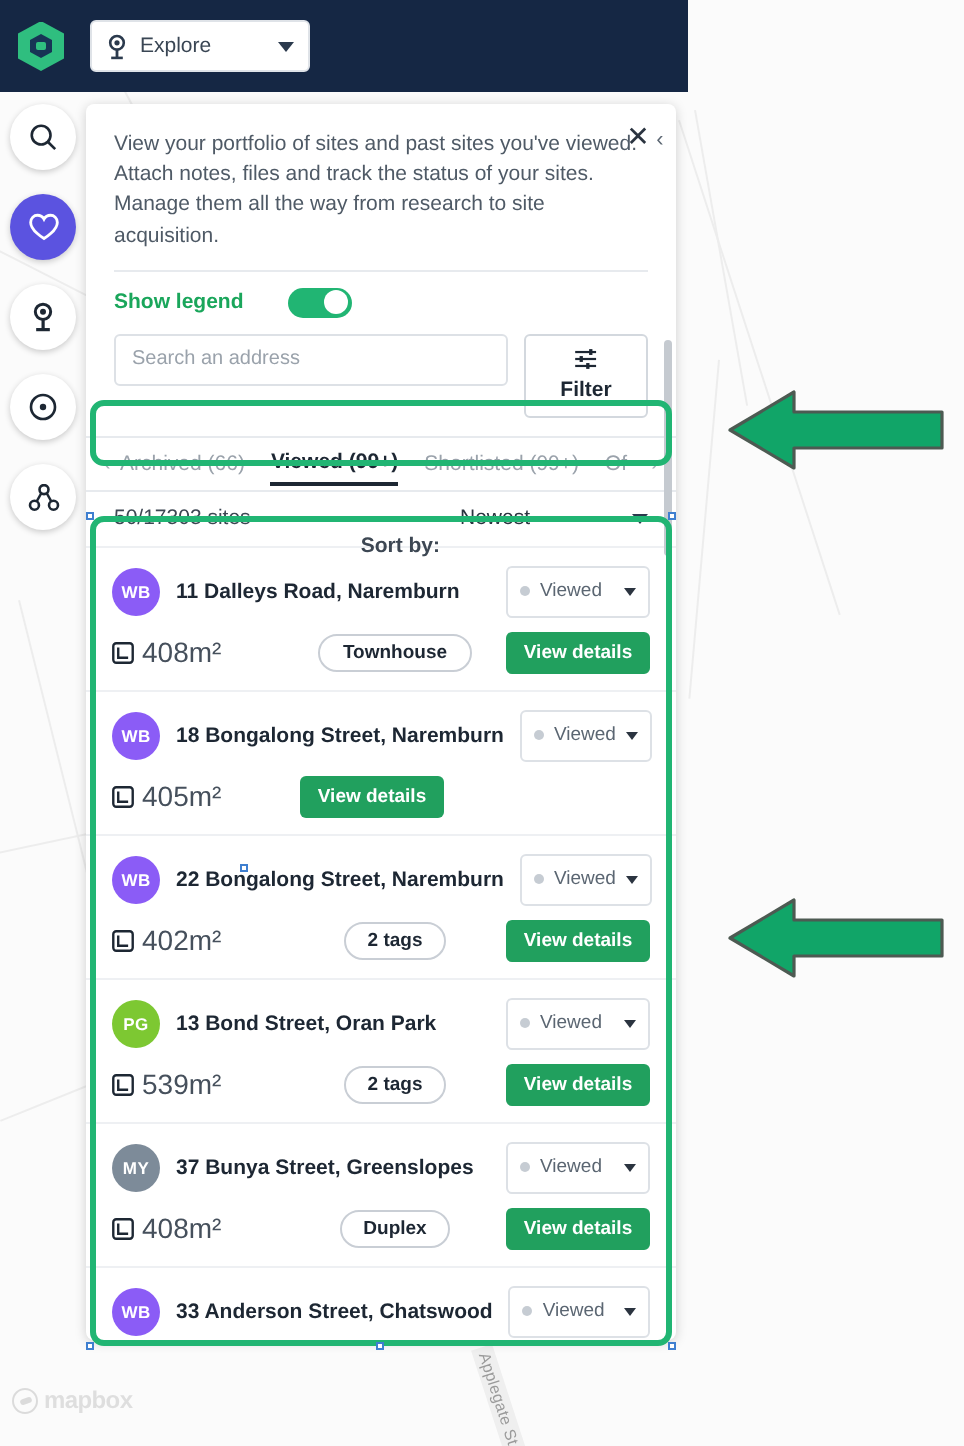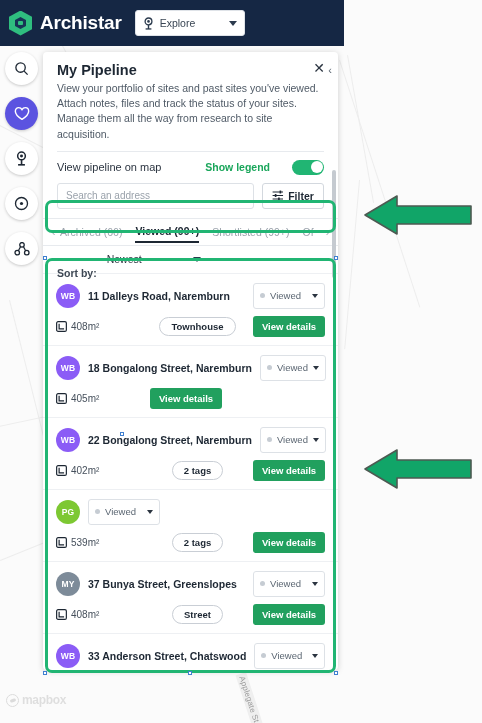--- a/index.html
+++ b/index.html
@@ -122,23 +122,24 @@
     width: 12px; height: 12px; border-radius: 50%; background: #fff;
   }
 
   .search-row { display: flex; gap: 8px; padding: 0 14px 9px 14px; }
   .search-box {
     flex: 1; height: 26px; border: 1px solid #dde1e6; border-radius: 3px;
     display: flex; align-items: center; padding: 0 8px;
     font-size: 10px; color: #9aa2ab; background: #fff;
   }
   .filter-btn {
-    width: 62px; height: 26px; border: 1px solid #d3d8de; border-radius: 3px;
+    width: 62px; height: 42px; border: 1px solid #d3d8de; border-radius: 3px;
     display: flex; align-items: center; justify-content: center; gap: 4px;
     background: #fff;
+    flex-direction: column;
   }
   .filter-btn .lbl { font-size: 10.5px; font-weight: 700; color: #1d2733; }
 
   
   .tabs-row {
     display: flex; align-items: center; border-top: 1px solid #e7eaee;
     border-bottom: 1px solid #e7eaee; height: 28px; padding: 0 4px;
     position: relative; overflow: hidden;
   }
   .tab-arrow {
@@ -175,21 +176,21 @@
     display: flex; align-items: center; padding: 0 6px; gap: 5px; background: #fff;
   }
   .status-dot { width: 5px; height: 5px; border-radius: 50%; background: #c6ccd3; flex: 0 0 auto; }
   .status-txt { font-size: 9.5px; color: #5b6672; flex: 1; }
   .caret-sm {
     width: 0; height: 0; border-left: 3.5px solid transparent;
     border-right: 3.5px solid transparent; border-top: 4px solid #2b3440;
   }
   .site-line2 { display: flex; align-items: center; margin-top: 7px; gap: 8px; }
   .area-wrap { display: flex; align-items: center; gap: 4px; width: 86px; }
-  .area-txt { font-size: 10px; color: #46505c; }
+  .area-txt { font-size: 14px; color: #46505c; }
   .tag-pill {
     border: 1px solid #c9ced5; border-radius: 11px; height: 19px;
     display: inline-flex; align-items: center; padding: 0 11px;
     font-size: 9.5px; color: #1d2733; font-weight: 600;
   }
   .tag-center { flex: 1; display: flex; justify-content: center; }
   .details-btn {
     width: 72px; height: 21px; background: #21a05e; border-radius: 3px;
     display: flex; align-items: center; justify-content: center;
     color: #fff; font-size: 9.5px; font-weight: 700;
@@ -236,21 +237,20 @@
       <span class="mb-text">mapbox</span>
     </div>
   </div>
 
   <div class="topbar">
     <div class="logo-mark">
       <div class="hexagon">
           <div class="inner"></div>
         </div>
     </div>
-    <div class="brand">Archistar</div>
     <div class="explore-select">
       <svg width="11" height="13" viewBox="0 0 11 13">
         <circle cx="5.5" cy="4.4" r="3.4" fill="none" stroke="#2b3a4d" stroke-width="1.3"></circle>
         <circle cx="5.5" cy="4.4" r="1.3" fill="#2b3a4d"></circle>
         <rect x="4.8" y="8" width="1.4" height="4" fill="#2b3a4d"></rect>
         <rect x="2.6" y="11.3" width="5.8" height="1.3" fill="#2b3a4d"></rect>
       </svg>
       <span class="lbl">Explore</span>
       <span class="caret-dn"></span>
     </div>
@@ -292,28 +292,26 @@
       </svg>
     </div>
   </div>
 
   <div class="collapse-btn">
     <span>‹</span>
   </div>
 
   <div class="panel">
     <div class="panel-head">
-      <div class="panel-title">My Pipeline</div>
       <div class="close-x">✕</div>
       <div class="panel-desc">View your portfolio of sites and past sites you've viewed. Attach notes, files and track the status of your sites. Manage them all the way from research to site acquisition.</div>
       <div class="hr"></div>
     </div>
 
     <div class="legend-row">
-      <span class="lbl">View pipeline on map</span>
       <span class="legend-link">Show legend</span>
       <span class="toggle"></span>
     </div>
 
     <div class="search-row">
       <div class="search-box">Search an address</div>
       <div class="filter-btn">
         <svg width="12" height="11" viewBox="0 0 13 12">
           <line x1="0.6" y1="2.2" x2="12" y2="2.2" stroke="#1d2733" stroke-width="1.2"></line>
           <line x1="0.6" y1="6" x2="12" y2="6" stroke="#1d2733" stroke-width="1.2"></line>
@@ -331,20 +329,21 @@
       <div class="tabs-scroll">
         <div class="tab">Archived (66)</div>
         <div class="tab active">Viewed (99+)</div>
         <div class="tab">Shortlisted (99+)</div>
         <div class="tab">Of</div>
       </div>
       <div class="tab-arrow">›</div>
     </div>
 
     <div class="meta-row">
+      <span class="meta-count">50/17303 sites</span>
       <span class="sort-lbl">Sort by:</span>
       <span class="sort-val">Newest</span>
       <span class="caret-dn"></span>
     </div>
 
     <div class="list" id="sites-list">
         <div class="site-row">
           <div class="site-line1">
             <div class="avatar" style="background:#8b5cf6">WB</div>
             <div class="addr">11 Dalleys Road, Naremburn</div>
@@ -409,20 +408,21 @@
             </div>
             <div class="tag-center">
               <span class="tag-pill">2 tags</span>
             </div>
             <div class="details-btn" style="background:#21a05e">View details</div>
           </div>
         </div>
         <div class="site-row">
           <div class="site-line1">
             <div class="avatar" style="background:#7dc832">PG</div>
+            <div class="addr">13 Bond Street, Oran Park</div>
             <div class="status-sel">
               <span class="status-dot"></span>
               <span class="status-txt">Viewed</span>
               <span class="caret-sm"></span>
             </div>
           </div>
           <div class="site-line2">
             <div class="area-wrap">
               <svg width="11" height="11" viewBox="0 0 12 12">
                 <rect x="0.7" y="0.7" width="10.6" height="10.6" rx="1.6" fill="none" stroke="#1d2733" stroke-width="1.3"></rect>
@@ -448,21 +448,21 @@
           </div>
           <div class="site-line2">
             <div class="area-wrap">
               <svg width="11" height="11" viewBox="0 0 12 12">
                 <rect x="0.7" y="0.7" width="10.6" height="10.6" rx="1.6" fill="none" stroke="#1d2733" stroke-width="1.3"></rect>
                 <path d="M3.4 3 L3.4 8.6 L8.8 8.6" fill="none" stroke="#1d2733" stroke-width="1.3"></path>
               </svg>
               <span class="area-txt">408m²</span>
             </div>
             <div class="tag-center">
-              <span class="tag-pill">Street</span>
+              <span class="tag-pill">Duplex</span>
             </div>
             <div class="details-btn" style="background:#21a05e">View details</div>
           </div>
         </div>
         <div class="site-row">
           <div class="site-line1">
             <div class="avatar" style="background:#8b5cf6">WB</div>
             <div class="addr">33 Anderson Street, Chatswood</div>
             <div class="status-sel">
               <span class="status-dot"></span>

